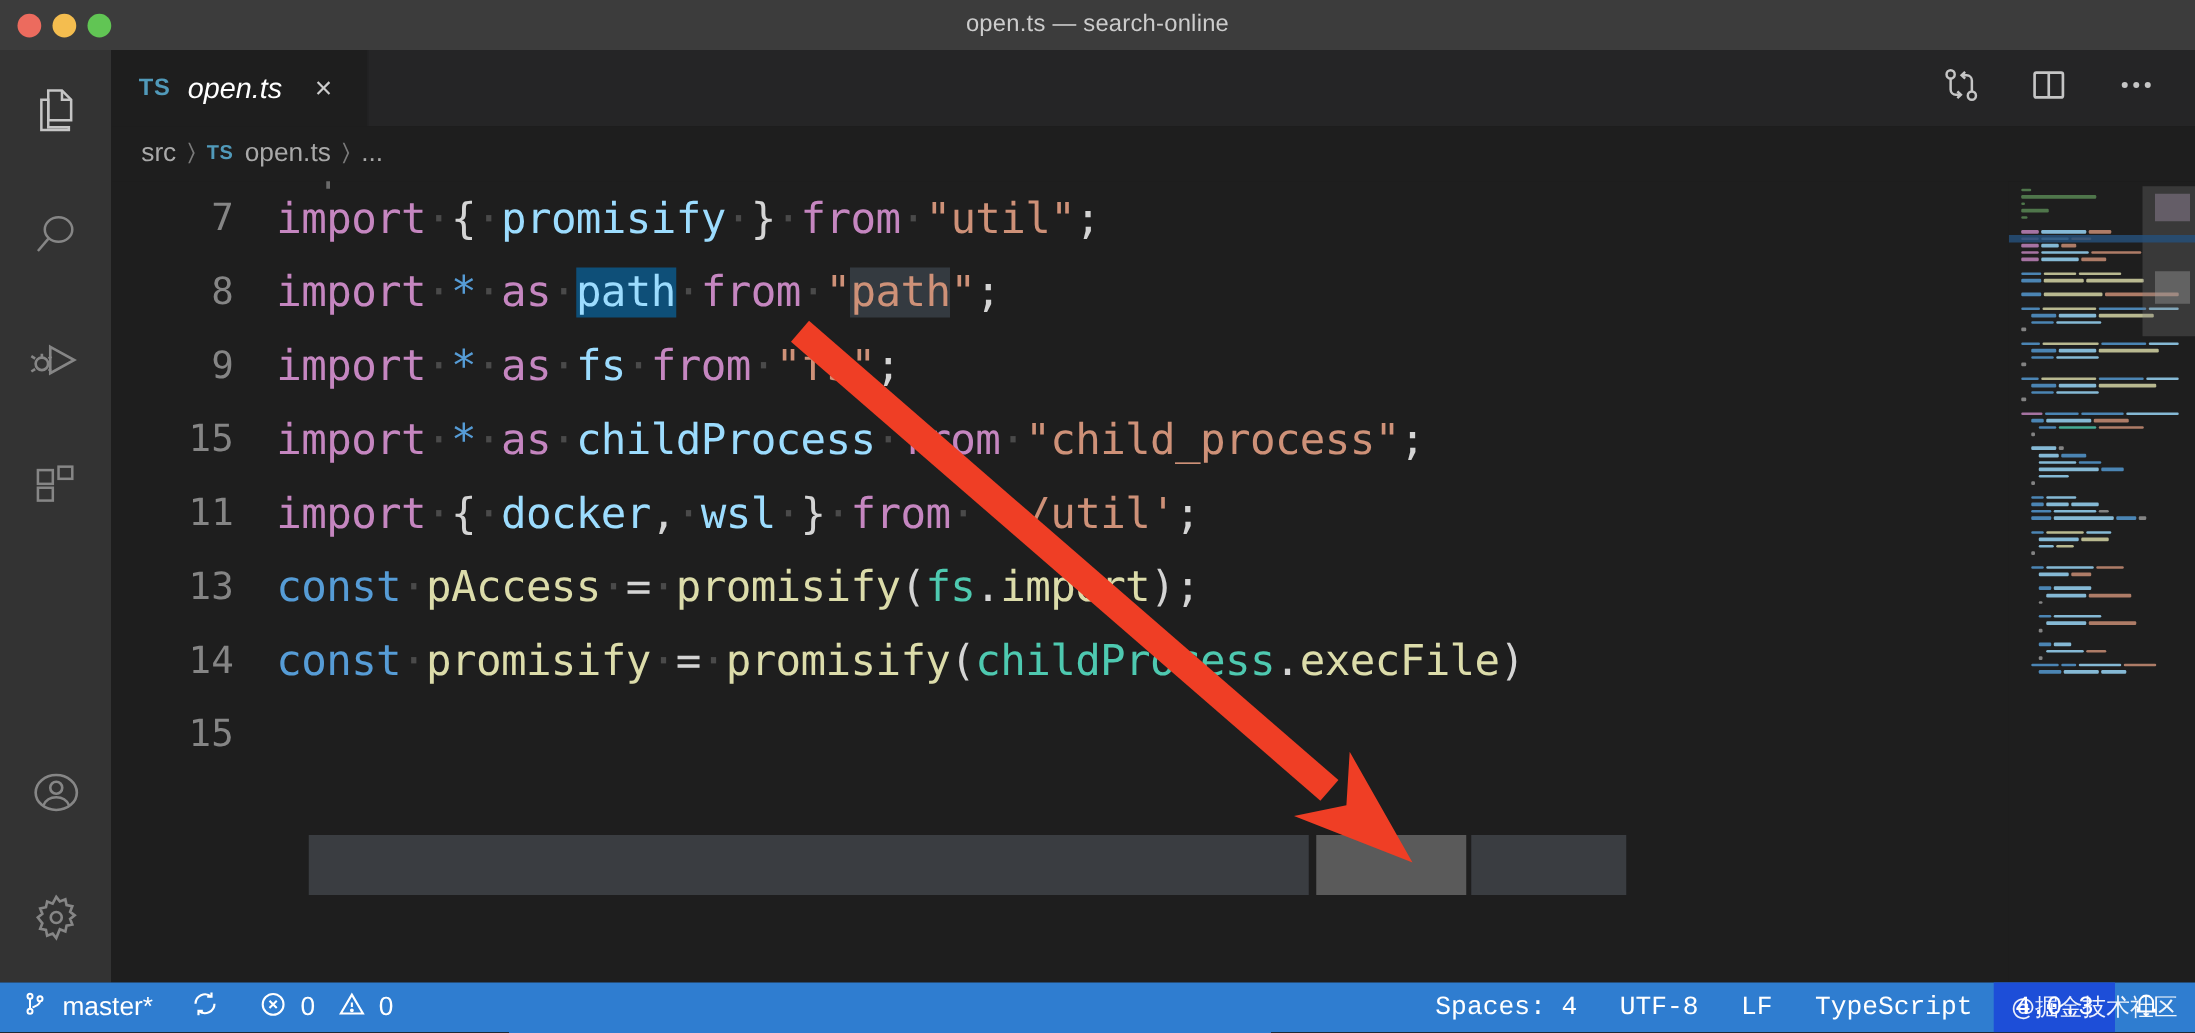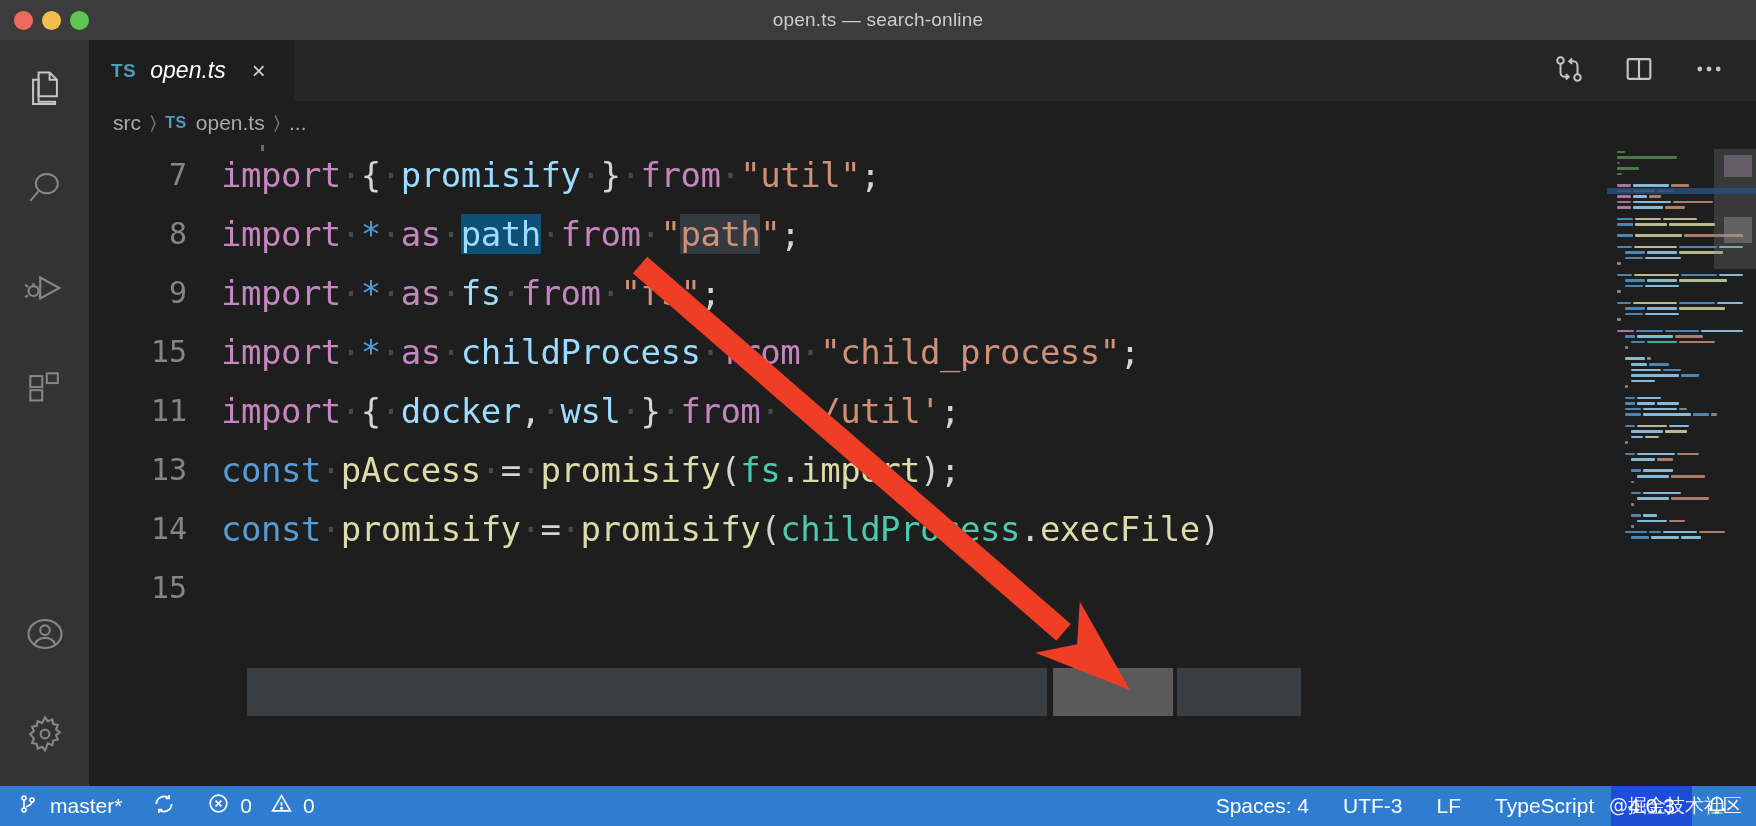--- a/index.html
+++ b/index.html
@@ -139,21 +139,21 @@
     background: rgba(160,160,160,.40);
   }
 
   
   .statusbar {
     position: absolute; left: 0; top: 786px; width: 1756px; height: 40px;
     background: #2f7dd0; display: flex; align-items: center;
     color: #ffffff; font-size: 21px;
   }
   .sb-left { display: flex; align-items: center; }
-  .sb-right { margin-left: auto; display: flex; align-items: center; }
+  .sb-right { margin-left: auto; display: flex; align-items: center; font-family: Liberation Mono, monospace; }
   .sb-item {
     display: flex; align-items: center; gap: 9px; height: 40px;
     padding: 0 12px; white-space: nowrap;
   }
   .sb-item.wide { padding: 0 17px; }
   .sb-dict { background: #3d8ad8; }
   .sb-ver  { background: #1d4ed8; }
   .watermark {
     position: absolute; right: 14px; top: 0; height: 40px;
     display: flex; align-items: center; font-size: 19px;
@@ -644,21 +644,21 @@
               <path d="M12 10.5v3.6"></path>
               <circle cx="12" cy="16.6" r=".7" fill="#fff"></circle>
           </svg>
         </span>
         <span>0</span>
       </div>
     </div>
 
     <div class="sb-right">
       <div class="sb-item wide">Spaces: 4</div>
-      <div class="sb-item wide">UTF-3</div>
+      <div class="sb-item wide">UTF-8</div>
       <div class="sb-item wide">LF</div>
       <div class="sb-item wide">TypeScript</div>
 
 
       <div class="sb-item wide sb-ver">
         <span>4.0.3</span>
       </div>
 
       <div class="sb-item" style="padding-right:26px">
         <span>

